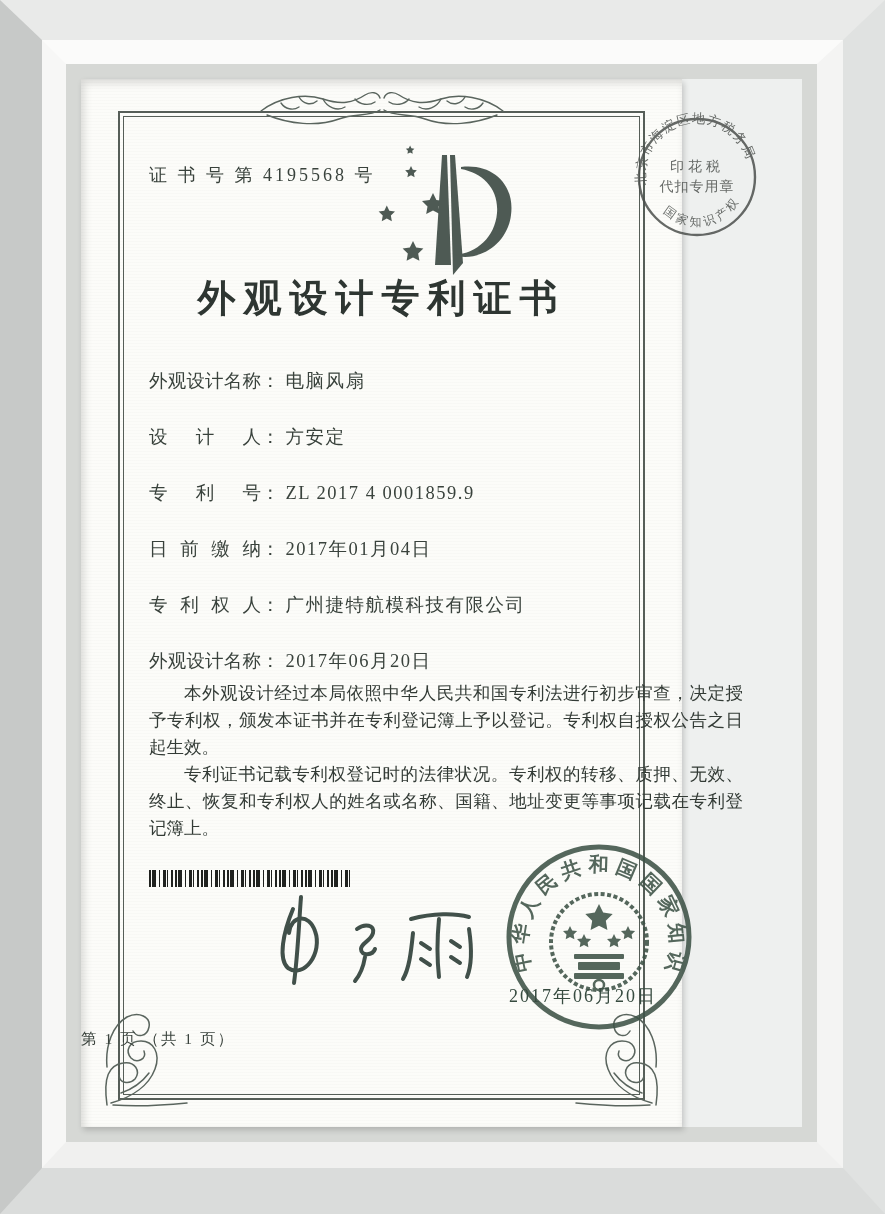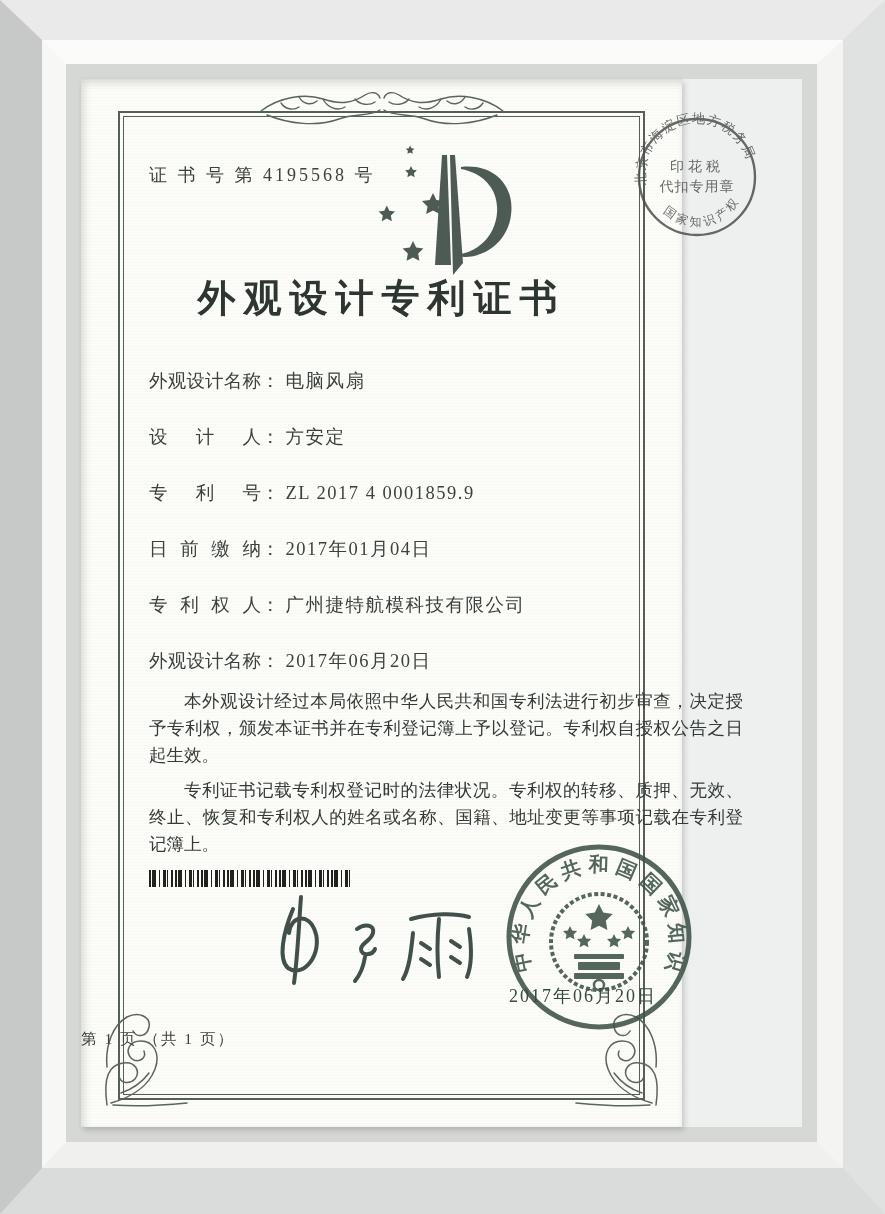--- a/index.html
+++ b/index.html
@@ -44,21 +44,21 @@
     font-size:38px; font-weight:bold; letter-spacing:8px; color:#2e3632; }
 
   .fields { position:absolute; left:68px; top:292px; right:60px; }
   .field-row { display:flex; margin-bottom:36px; font-size:18.5px; line-height:20px; }
   .field-label { width:112px; text-align:justify; text-align-last:justify; letter-spacing:0; }
   .field-colon { margin:0 6px 0 0; }
   .field-value { letter-spacing:1.5px; }
 
   .paras { position:absolute; left:68px; top:601px; width:594px;
     font-size:17.5px; line-height:27px; text-align:justify; color:#333b36; }
-  .paras p { text-indent:2em;margin-top:8px; }
+  .paras p { text-indent:2em; }
 
   .barcode { position:absolute; left:68px; top:791px; width:204px; height:17px;
     background:repeating-linear-gradient(90deg,
       #20221f 0 2px, transparent 2px 3px,
       #20221f 3px 7px, transparent 7px 10px,
       #20221f 10px 11px, transparent 11px 14px,
       #20221f 14px 17px, transparent 17px 18px,
       #20221f 18px 19px, transparent 19px 22px,
       #20221f 22px 24px, transparent 24px 26px); }
 

